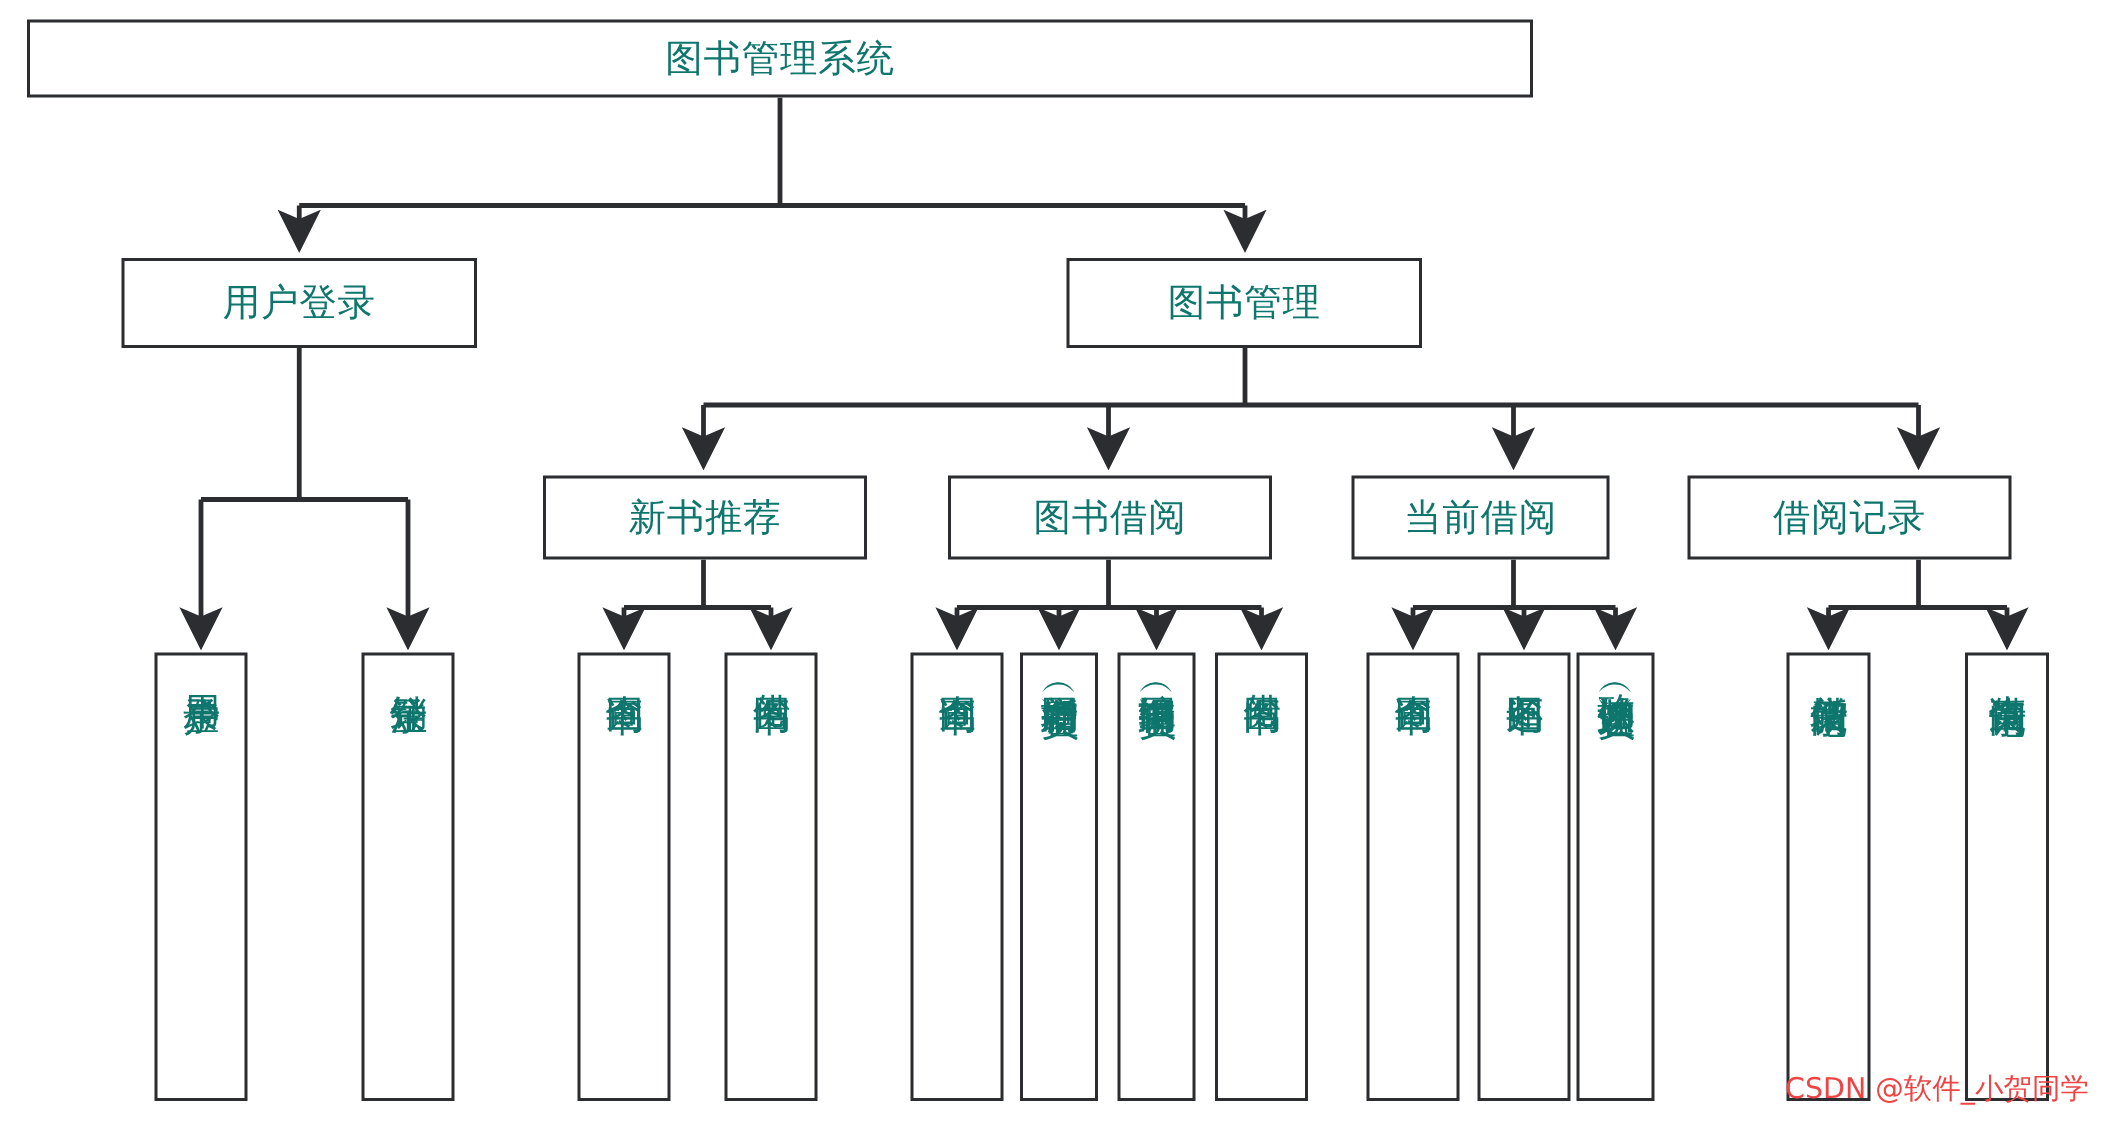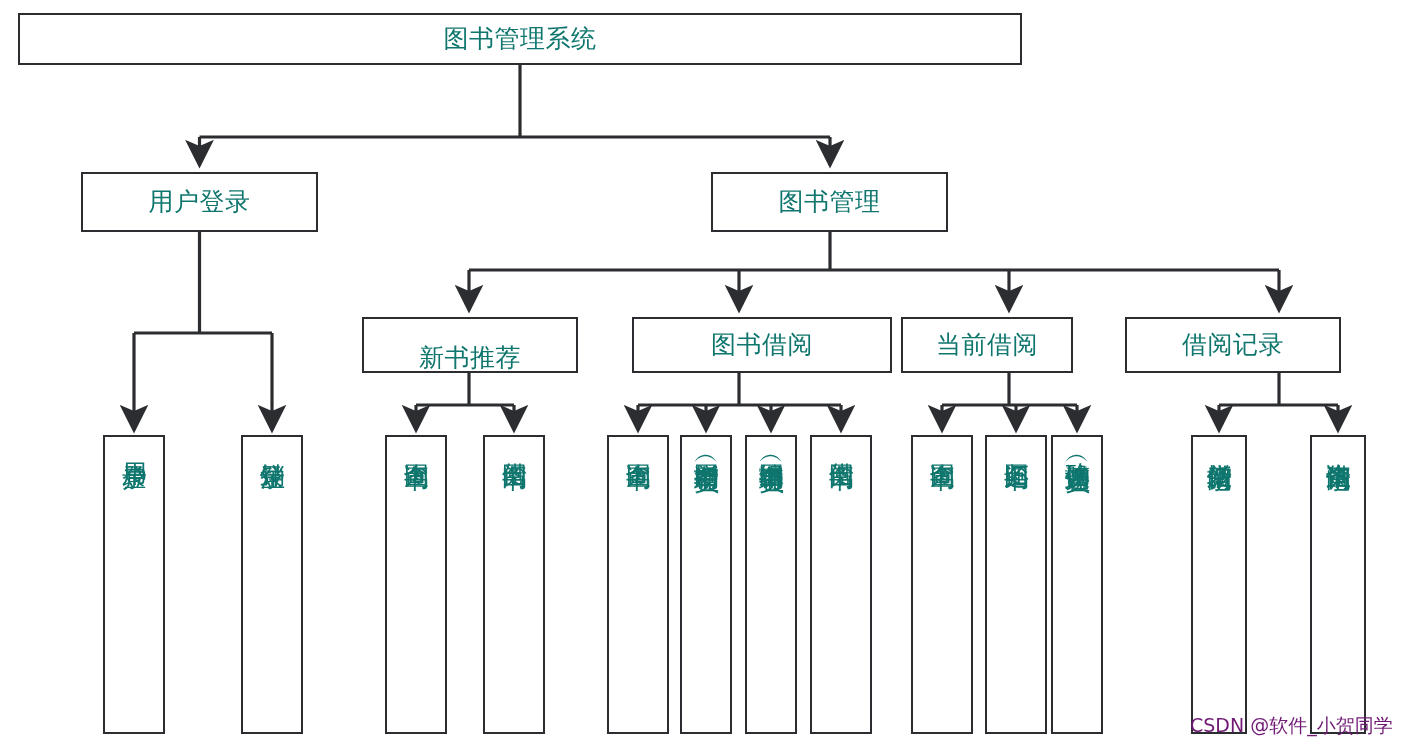--- a/index.html
+++ b/index.html
@@ -57,21 +57,21 @@
     -webkit-writing-mode: vertical-rl;
     white-space: normal;
     font-size: 25px;
     line-height: 1.12;
     letter-spacing: 1px;
     max-height: 284px;
   }
   .watermark {
     position: absolute;
     font-size: 19px;
-    color: #701a75;
+    color: #ef4444;
     white-space: nowrap;
     z-index: 5;
     font-family: "DejaVu Sans", "Liberation Sans", sans-serif;
   }
 </style>
 </head>
 <body>
 
 <div id="diagram-root">
 
@@ -129,24 +129,24 @@
     <span class="node-label">图书管理系统</span>
   </div>
 
   <div class="node" style="left:81px; top:172px; width:237px; height:60px;">
     <span class="node-label">用户登录</span>
   </div>
   <div class="node" style="left:711px; top:172px; width:237px; height:60px;">
     <span class="node-label">图书管理</span>
   </div>
 
-  <div class="node" style="left:362px; top:317px; width:216px; height:56px;align-items:flex-end;">
+  <div class="node" style="left:362px; top:317px; width:216px; height:56px;">
     <span class="node-label">新书推荐</span>
   </div>
-  <div class="node" style="left:632px; top:317px; width:260px; height:56px;">
+  <div class="node" style="left:632px; top:317px; width:216px; height:56px;">
     <span class="node-label">图书借阅</span>
   </div>
   <div class="node" style="left:901px; top:317px; width:172px; height:56px;">
     <span class="node-label">当前借阅</span>
   </div>
   <div class="node" style="left:1125px; top:317px; width:216px; height:56px;">
     <span class="node-label">借阅记录</span>
   </div>
 
   <div class="node leaf" style="left:103px; top:435px; width:62px; height:299px;">

